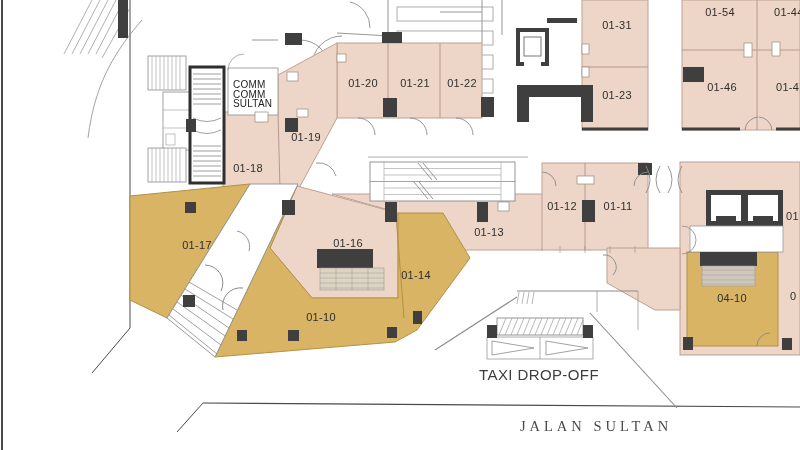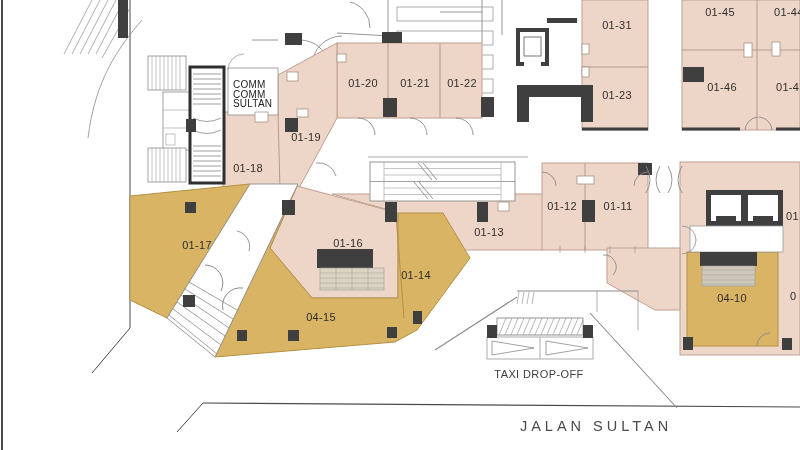--- a/index.html
+++ b/index.html
@@ -5,23 +5,23 @@
   html,body{margin:0;padding:0;background:#fff;}
   #stage{position:relative;width:800px;height:450px;overflow:hidden;background:#fff;
          font-family:"Liberation Sans","DejaVu Sans",sans-serif;}
   #plan-svg{position:absolute;left:0;top:0;}
   .lbl{position:absolute;transform:translate(-50%,-50%);font-size:11px;color:#2e2e2e;
        letter-spacing:.3px;white-space:nowrap;}
   .lbl-edge{position:absolute;font-size:11px;color:#2e2e2e;letter-spacing:.3px;white-space:nowrap;}
   .comm{position:absolute;left:233px;top:80px;font-size:10px;line-height:9.5px;color:#222;
         letter-spacing:.2px;}
   .taxi{position:absolute;left:539px;top:374px;transform:translate(-50%,-50%);
-        font-size:11px;color:#3d3d3d;letter-spacing:.4px;white-space:nowrap;}
+        font-size:15px;color:#3d3d3d;letter-spacing:.4px;white-space:nowrap;}
   .street{position:absolute;left:596px;top:426px;transform:translate(-50%,-50%);
-        font-size:14.5px;color:#4a4a4a;letter-spacing:4px;white-space:nowrap;}
+        font-size:14.5px;color:#4a4a4a;letter-spacing:4px;white-space:nowrap;font-family:Liberation Serif, serif;}
   .watermark{position:absolute;left:230px;top:186px;font-size:70px;letter-spacing:3px;
         color:rgba(226,224,222,0.85);white-space:nowrap;pointer-events:none;}
 </style>
 </head>
 <body>
 
 <div id="stage">
 
 <svg id="plan-svg" width="800" height="450" viewBox="0 0 800 450">
 
@@ -330,31 +330,31 @@
         <path d="M682,166 q-8,14 0,27"></path>
   </g>
 </svg>
 
 
 <div class="lbl" style="left:732px;top:298px">04-10</div>
 <div class="lbl" style="left:618px;top:206px">01-11</div>
 <div class="lbl" style="left:562px;top:206px">01-12</div>
 <div class="lbl" style="left:489px;top:232px">01-13</div>
 <div class="lbl" style="left:416px;top:275px">01-14</div>
-<div class="lbl" style="left:321px;top:317px">04-15</div>
+<div class="lbl" style="left:321px;top:317px">01-10</div>
 <div class="lbl" style="left:348px;top:243px">01-16</div>
 <div class="lbl" style="left:197px;top:245px">01-17</div>
 <div class="lbl" style="left:248px;top:168px">01-18</div>
 <div class="lbl" style="left:306px;top:137px">01-19</div>
 <div class="lbl" style="left:363px;top:83px">01-20</div>
 <div class="lbl" style="left:415px;top:83px">01-21</div>
 <div class="lbl" style="left:462px;top:83px">01-22</div>
 <div class="lbl" style="left:617px;top:95px">01-23</div>
 <div class="lbl" style="left:617px;top:25px">01-31</div>
-<div class="lbl" style="left:720px;top:12px">01-45</div>
+<div class="lbl" style="left:720px;top:12px">01-54</div>
 <div class="lbl" style="left:722px;top:87px">01-46</div>
 <div class="lbl-edge" style="left:774px;top:6px">01-44</div>
 <div class="lbl-edge" style="left:776px;top:81px">01-47</div>
 <div class="lbl-edge" style="left:786px;top:210px">01</div>
 <div class="lbl-edge" style="left:790px;top:290px">0</div>
 
 <div class="comm">
   <div>COMM</div>
   <div>COMM</div>
   <div>SULTAN</div>

